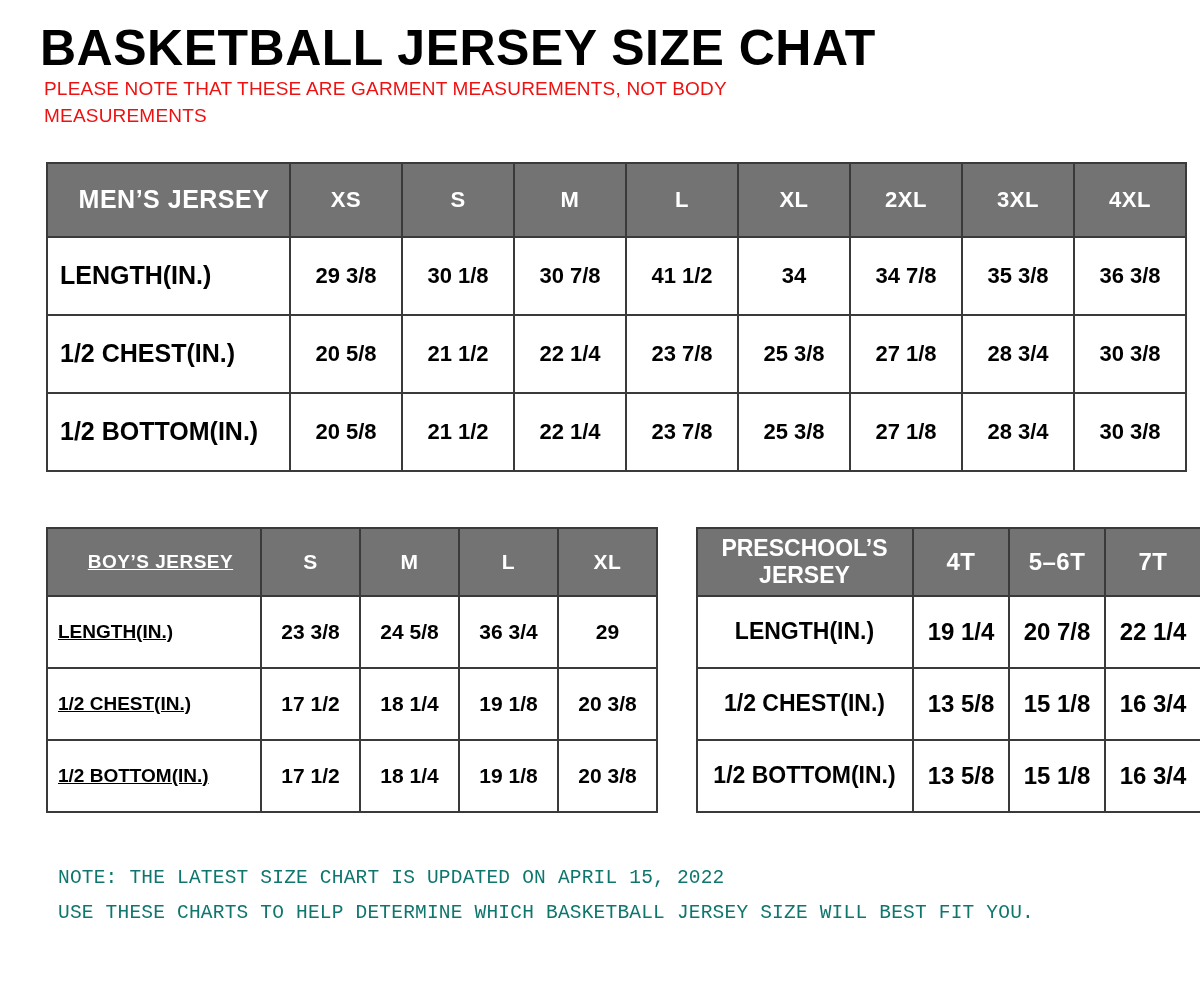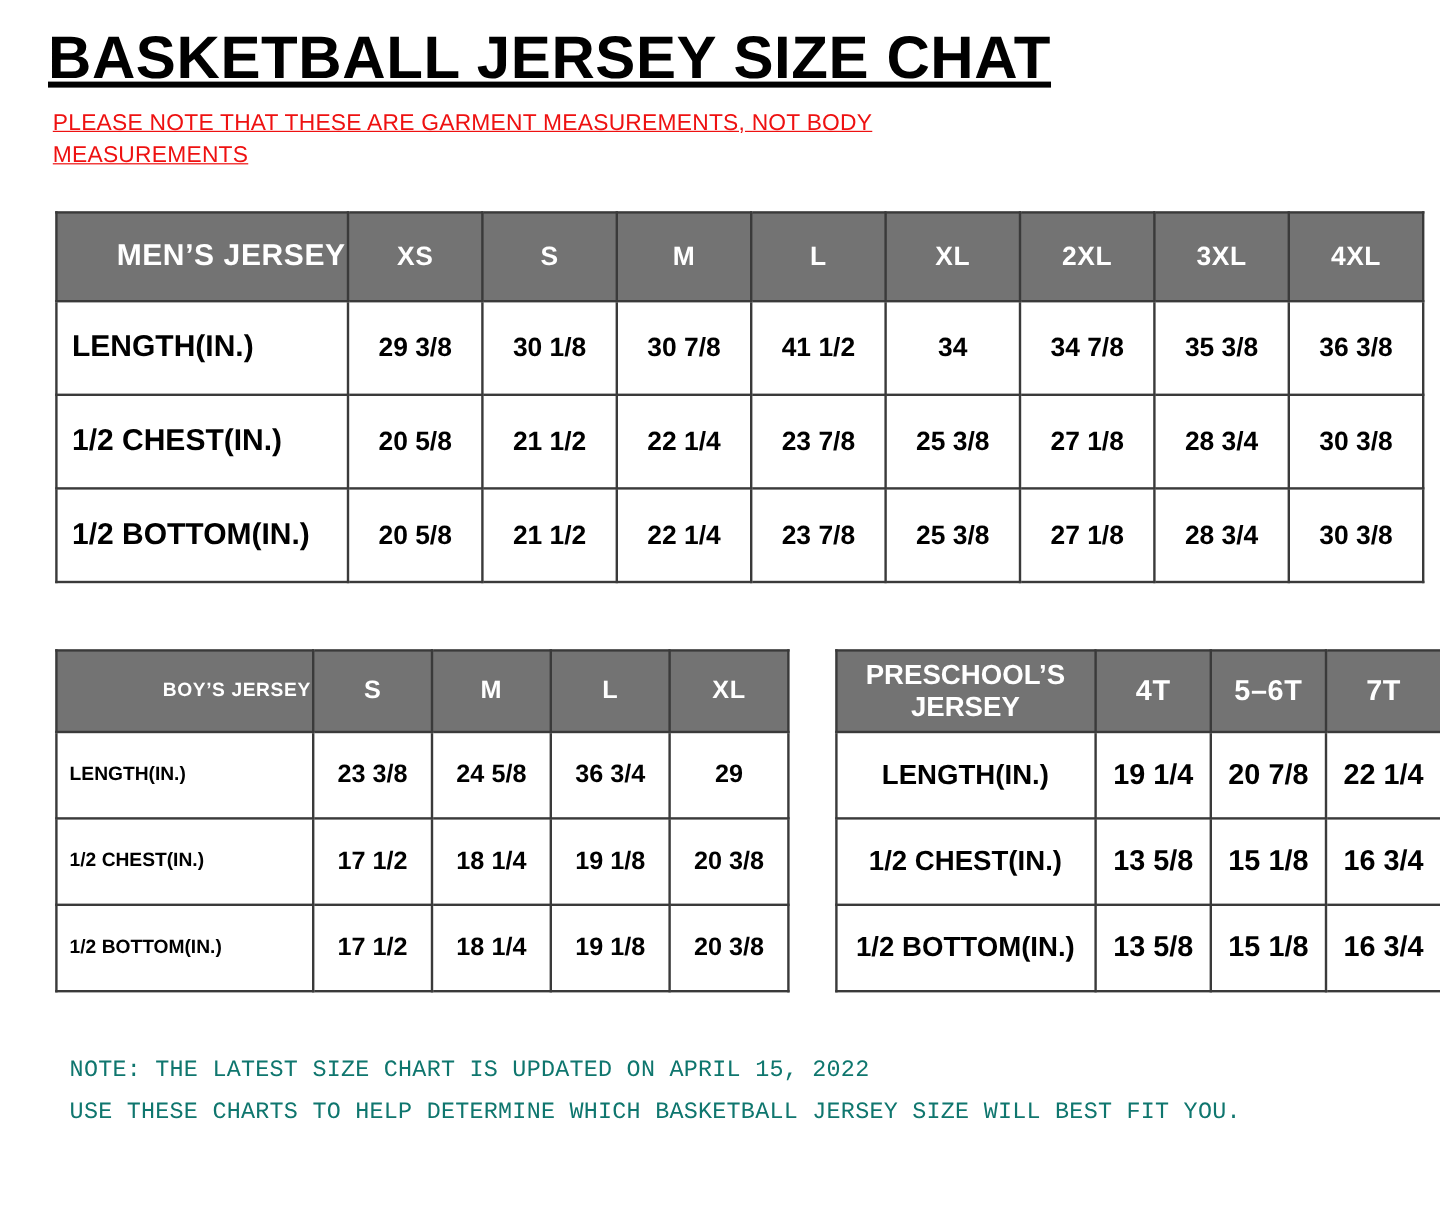--- a/index.html
+++ b/index.html
@@ -22,30 +22,28 @@
     box-sizing: border-box;
     padding: 0 24px;
   }
   .title {
     font-size: 50px;
     font-weight: bold;
     letter-spacing: 0.5px;
     line-height: 1.05;
     margin: 22px 0 0 16px;
     white-space: nowrap;
-    text-decoration: underline;
   }
   .note-red {
     color: #ee1111;
     font-size: 19px;
     line-height: 1.45;
-    margin: 14px 0 0 20px;
+    margin: 0 0 0 20px;
     max-width: 840px;
     letter-spacing: 0.2px;
-    text-decoration: underline;
   }
   table {
     border-collapse: collapse;
     table-layout: fixed;
   }
   table td, table th {
     border: 2px solid #3a3a3a;
     text-align: center;
     vertical-align: middle;
     font-weight: bold;
@@ -54,21 +52,21 @@
   .hdr td {
     background: #737373;
     color: #ffffff;
     height: 70px;
     font-size: 23px;
     font-weight: bold;
     letter-spacing: 0.5px;
   }
   .hdr td.rowlabel {
     font-size: 24px;
-    text-align: right;
+    text-align: center;
     padding-left: 14px;
   }
   .hdr td.rowlabel.tight {
     font-size: 19px;
     letter-spacing: 0px;
   }
   td.rowlabel {
     text-align: left;
     padding-left: 10px;
     font-size: 24px;
@@ -91,21 +89,21 @@
   .lower {
     display: flex;
     margin: 55px 0 0 22px;
     gap: 26px;
   }
   #boys-table { width: 610px; }
   #boys-table col.c0 { width: 214px; }
   #boys-table col.cx { width: 99px; }
   #boys-table .hdr td { height: 64px; }
   #boys-table tbody td { height: 68px; font-size: 21px; }
-  #boys-table td.rowlabel { font-size: 16px; }
+  #boys-table td.rowlabel { font-size: 19px; text-decoration: underline; }
 
   #pre-table { width: 504px; margin-left: 12px; }
   #pre-table col.c0 { width: 216px; }
   #pre-table col.cx { width: 96px; }
   #pre-table .hdr td { height: 64px; }
   #pre-table tbody td { height: 68px; font-size: 24px; }
   #pre-table td.rowlabel { font-size: 23px; text-align: center; padding-left: 0; }
 
   .footer {
     margin: 48px 0 0 34px;

